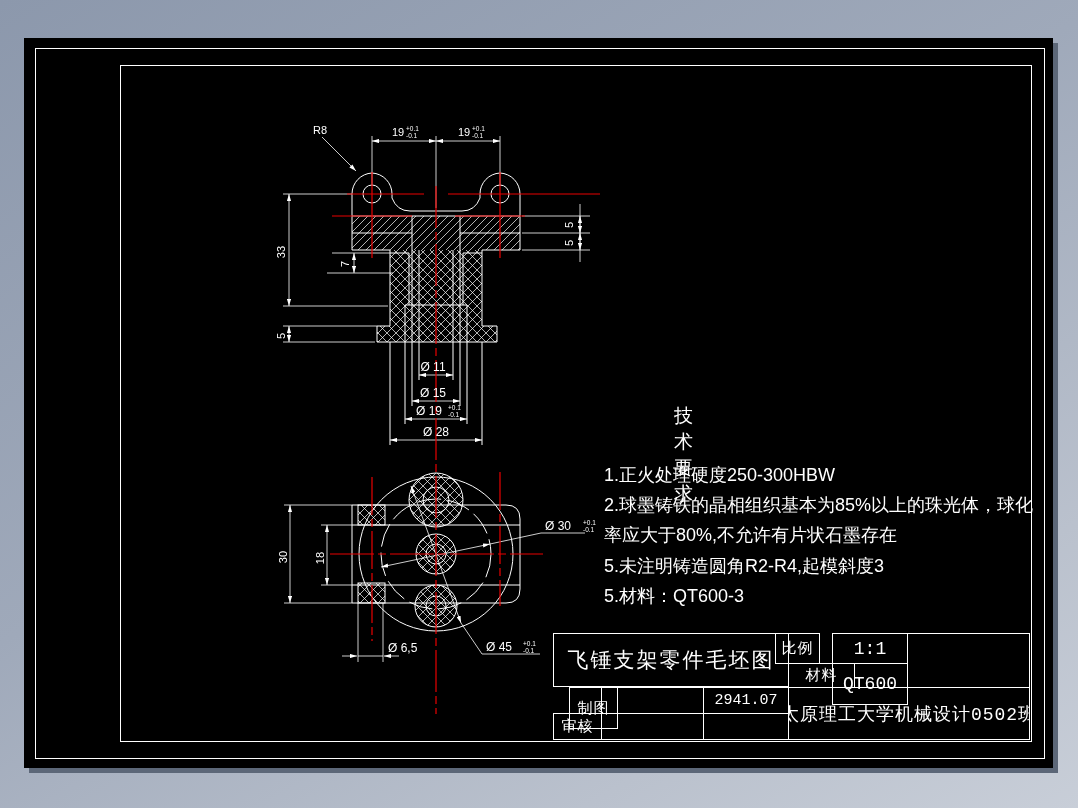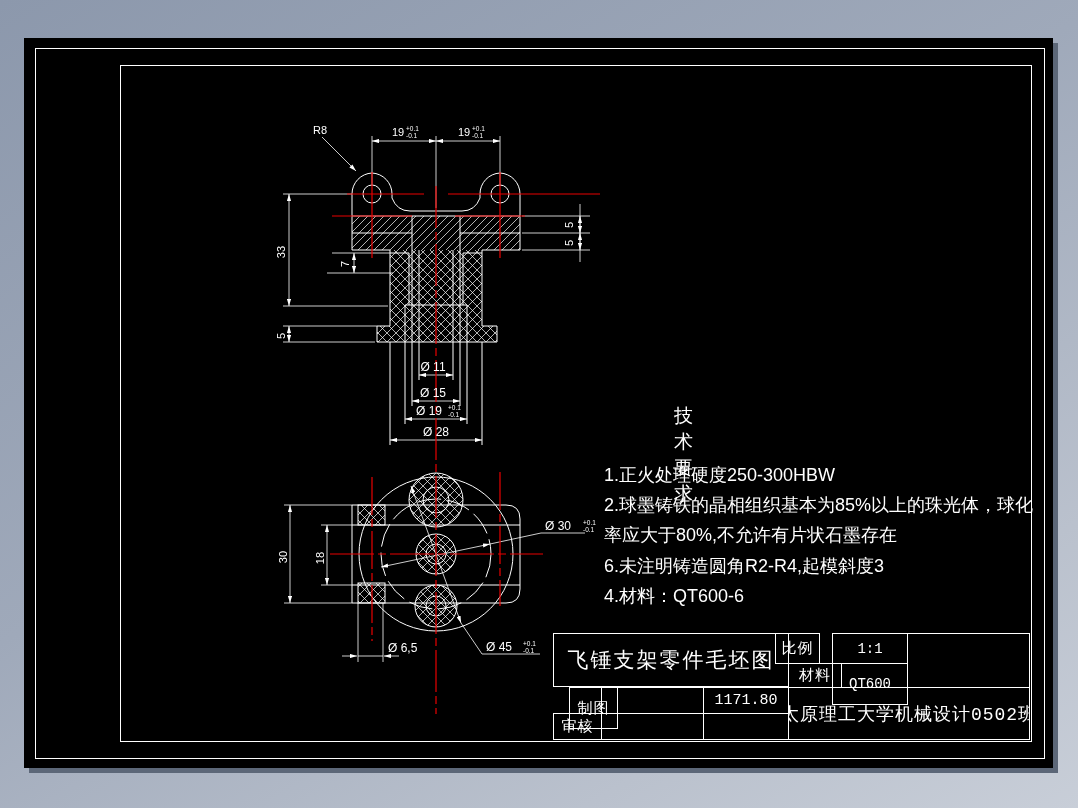--- a/index.html
+++ b/index.html
@@ -26,21 +26,21 @@
   .toltxt{fill:#fff;font-family:"Liberation Sans",sans-serif;font-size:6.5px;}
   .tech{position:absolute;color:#fff;}
   .tech-heading{position:absolute;left:674px;top:403px;font-size:19px;color:#fff;letter-spacing:3px;text-align:right;}
   .tech-line{position:absolute;left:604px;font-size:18px;color:#fff;white-space:nowrap;margin-top:28px;}
   .tb{position:absolute;left:553px;top:633px;width:477px;height:107px;font-family:Liberation Mono, monospace;}
   .tb .cell{
     position:absolute;box-sizing:border-box;border:1px solid #fff;color:#fff;
     display:flex;align-items:center;justify-content:center;white-space:nowrap;overflow:hidden;
   }
   .tb .lbl{font-size:15px;letter-spacing:1px;}
-  .tb .val{font-size:14px;text-align:center;}
+  .tb .val{font-size:18px;text-align:center;}
   .tb .big{font-size:21px;letter-spacing:2px;}
   .tb .org{font-size:18px;letter-spacing:1px;}
   .tb .date{font-size:15px;}
 </style>
 </head>
 <body>
 
 <div class="page">
   <div class="canvas">
     <div class="frame-outer"></div>
@@ -176,32 +176,32 @@
       <text class="toltxt" x="523" y="646">+0.1</text>
       <text class="toltxt" x="523" y="653">-0.1</text>
     </g>
   </svg>
 
   <div class="tech">
     <div class="tech-heading">技术要求</div>
     <div class="tech-line" style="top:435px">1.正火处理硬度250-300HBW</div>
     <div class="tech-line" style="top:465px">2.球墨铸铁的晶相组织基本为85%以上的珠光体，球化</div>
     <div class="tech-line" style="top:495px">率应大于80%,不允许有片状石墨存在</div>
-    <div class="tech-line" style="top:526px">6.未注明铸造圆角R2-R4,起模斜度3</div>
-    <div class="tech-line" style="top:556px">4.材料：QT600-6</div>
+    <div class="tech-line" style="top:526px">5.未注明铸造圆角R2-R4,起模斜度3</div>
+    <div class="tech-line" style="top:556px">5.材料：QT600-3</div>
   </div>
 
   <div class="tb">
     <div class="cell big" style="left:0;top:0;width:236px;height:54px">飞锤支架零件毛坯图</div>
     <div class="cell lbl" style="left:222px;top:0;width:45px;height:31px">比例</div>
     <div class="cell val" style="left:279px;top:0;width:76px;height:31px">1:1</div>
-    <div class="cell lbl" style="left:235px;top:30px;width:54px;height:25px">材料</div>
+    <div class="cell lbl" style="left:235px;top:30px;width:67px;height:25px">材料</div>
     <div class="cell val" style="left:279px;top:30px;width:76px;height:42px">QT600</div>
     <div class="cell" style="left:354px;top:0;width:123px;height:55px"></div>
     <div class="cell lbl" style="left:16px;top:54px;width:49px;height:42px">制图</div>
     <div class="cell" style="left:48px;top:54px;width:103px;height:27px"></div>
-    <div class="cell date" style="left:150px;top:54px;width:86px;height:27px">1171.80</div>
+    <div class="cell date" style="left:150px;top:54px;width:86px;height:27px">2941.07</div>
     <div class="cell lbl" style="left:0;top:80px;width:49px;height:27px">审核</div>
     <div class="cell" style="left:48px;top:80px;width:103px;height:27px"></div>
     <div class="cell" style="left:150px;top:80px;width:86px;height:27px"></div>
     <div class="cell org" style="left:235px;top:54px;width:242px;height:53px">太原理工大学机械设计0502班</div>
   </div>
 </div>
 
 </body></html>

